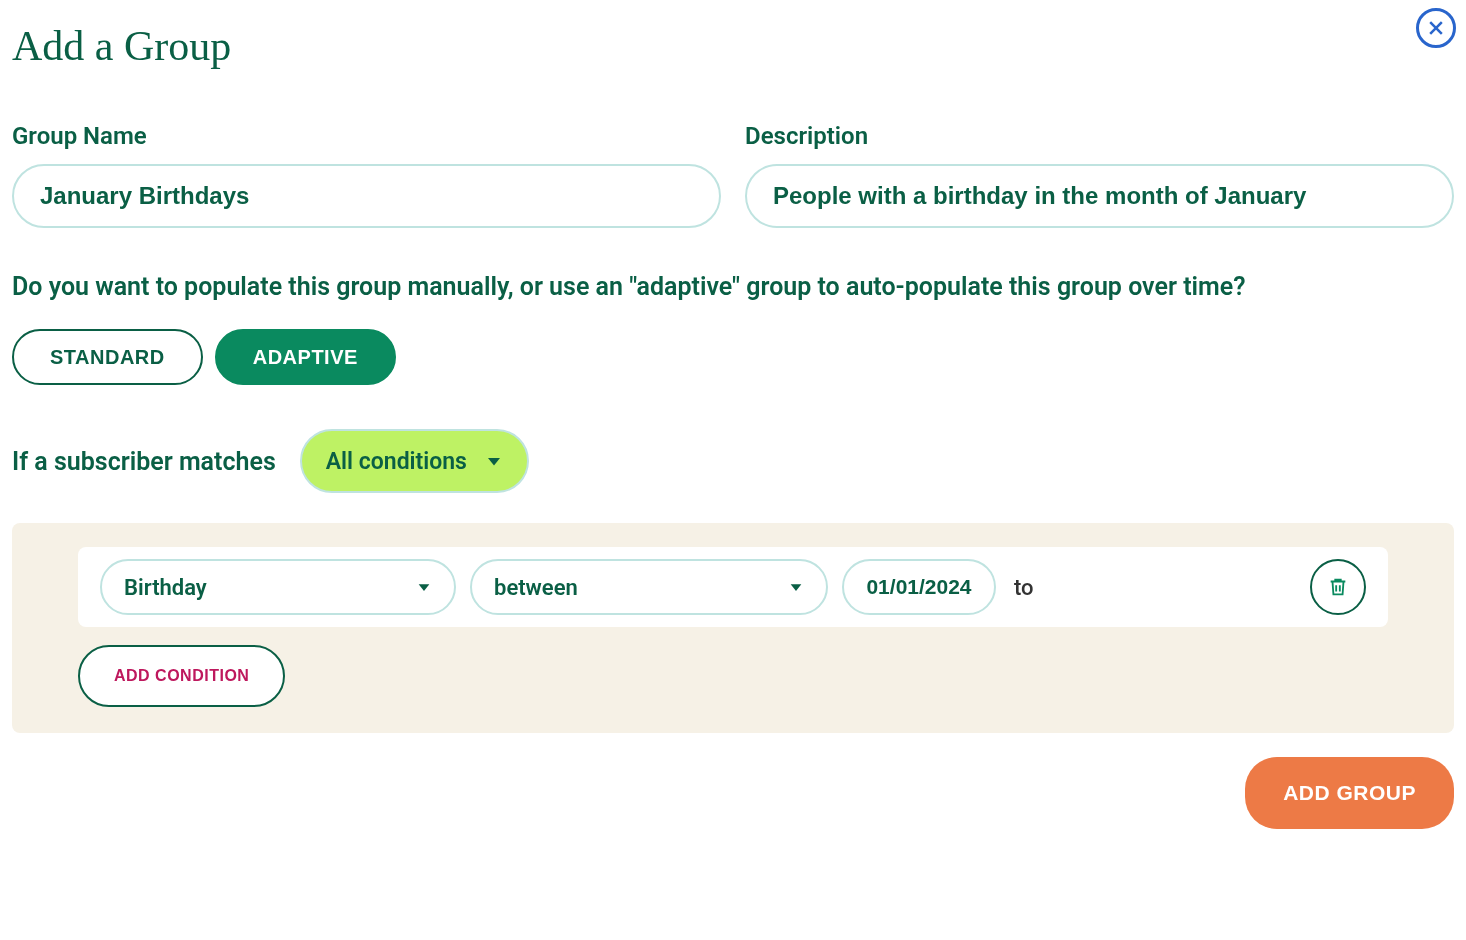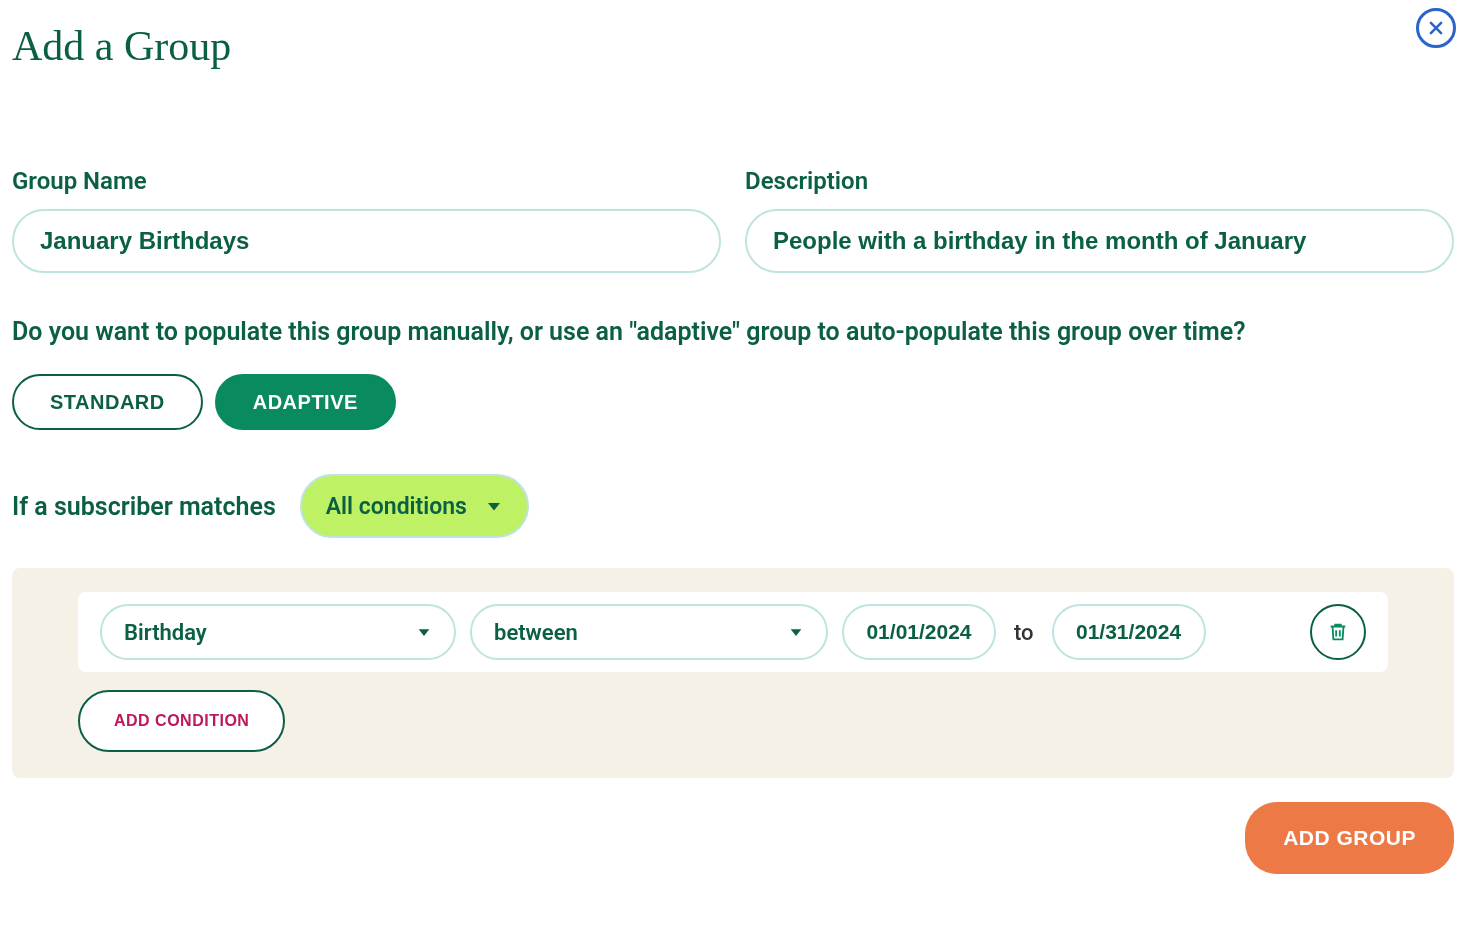--- a/index.html
+++ b/index.html
@@ -41,21 +41,21 @@
       font-weight: 400;
       color: #0a5f45;
       padding: 22px 12px 0 12px;
     }
     .form-area {
       padding: 0 12px;
     }
     .row-inputs {
       display: flex;
       gap: 24px;
-      margin-top: 97px;
+      margin-top: 52px;
     }
     .field-block {
       flex: 1;
       display: flex;
       flex-direction: column;
     }
     .field-label {
       font-size: 24px;
       font-weight: 600;
       color: #0a5f45;
@@ -298,21 +298,20 @@
           </svg>
       </div>
       <div class="cond-select sel-operator">
         <span class="sel-text">between</span>
         <svg viewBox="0 0 24 24">
             <path d="M4 8 L12 18 L20 8 Z"></path>
           </svg>
       </div>
       <input class="date-input" type="text" value="01/01/2024" style="">
       <span class="to-text">to</span>
-      <input class="date-input" type="text" value="01/31/2024" style="">
       <div class="spacer"></div>
       <button class="trash-btn">
         <svg viewBox="0 0 24 24">
           <path d="M4 6h16 M9 6V4h6v2 M6 6l1 14h10l1-14 M10 10v7 M14 10v7"></path>
         </svg>
       </button>
     </div>
     <button class="add-cond-btn">ADD CONDITION</button>
   </div>
 

